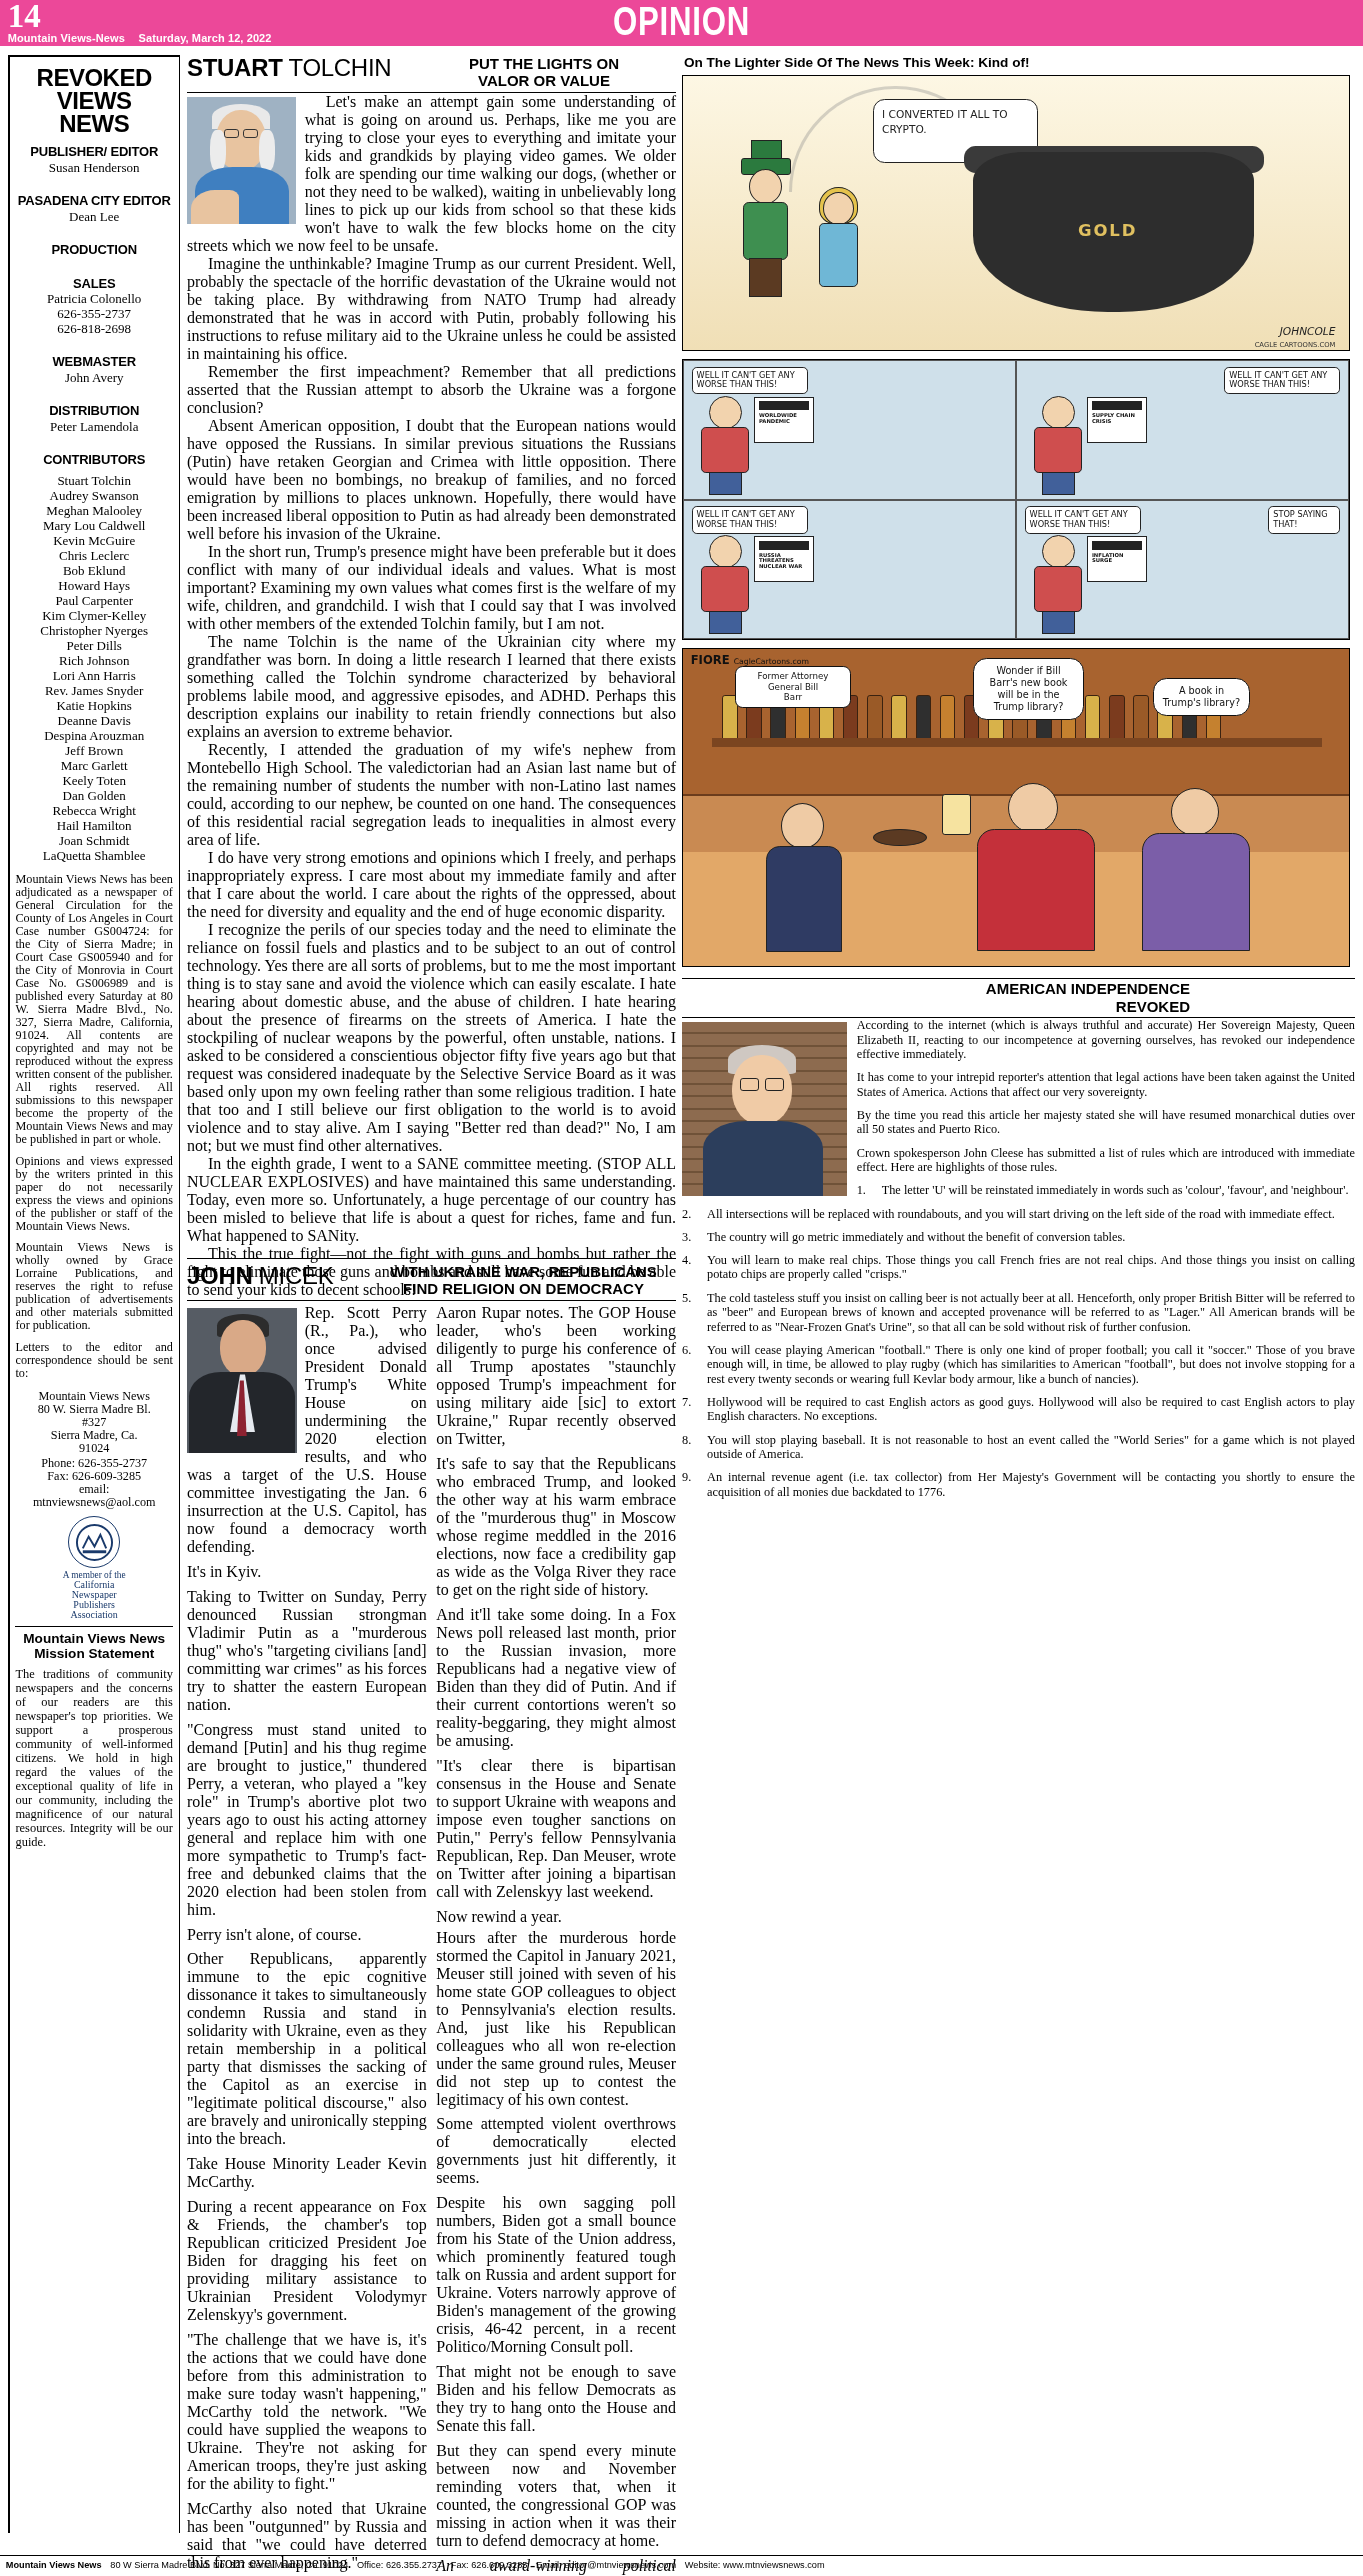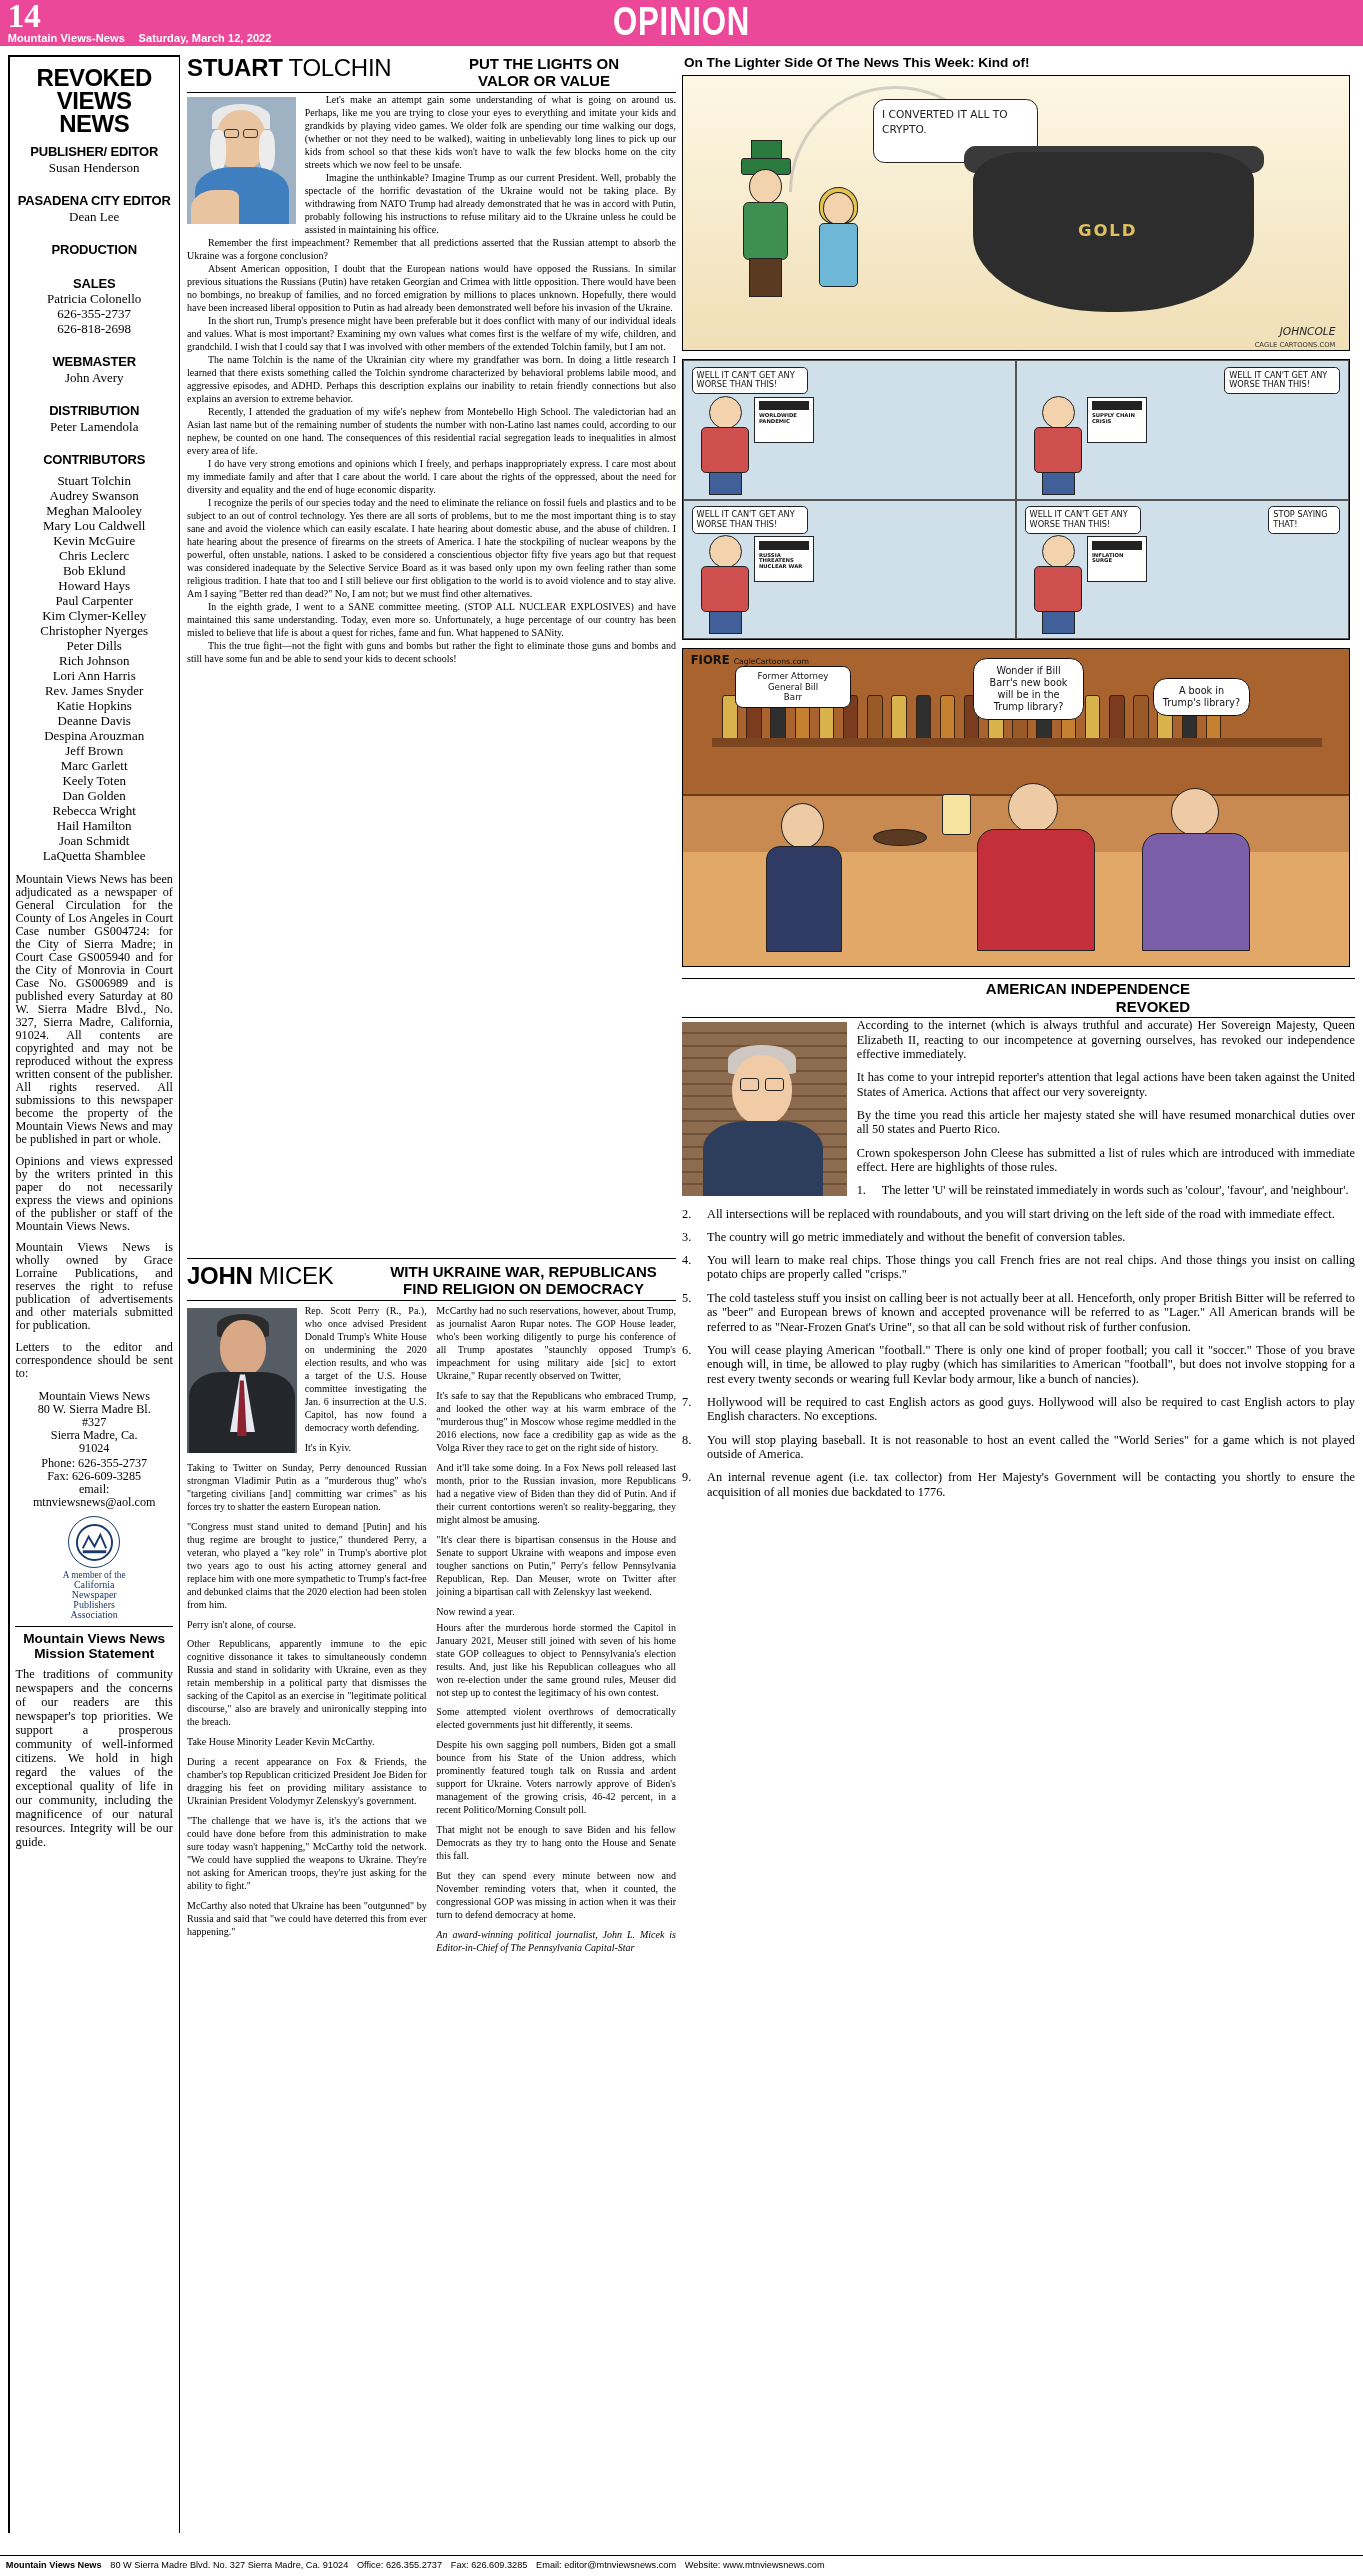--- a/index.html
+++ b/index.html
@@ -81,21 +81,21 @@
 
   
   .cnpa { margin:7.7px auto 3.9px auto; width:145px; text-align:center; }
   .cnpa-seal { width:52px; height:52px; margin:0 auto; border:1.9px solid #1a3a6b; border-radius:50%;
     display:flex; align-items:center; justify-content:center; }
   .cnpa-seal svg { display:block; }
   .cnpa-text { font-size:9.3px; line-height:10px; color:#1a3a6b; font-family:"Liberation Serif", serif; margin-top:1.9px;}
   .cnpa-text .bigger { font-size:10px; }
 
   
-  .col-body { font-size:10px; line-height:13px; text-align:justify; }
+  .col-body { font-size:16px; line-height:18px; text-align:justify; }
   .col-body p { margin:0; text-indent:21px; }
   .col-body p.noind { text-indent:0; }
 
   
   .stuart-wrap { position:absolute; left:187px; top:55px; width:489px; }
   .byline-row { display:flex; align-items:flex-start; }
   .byline-name {
     font-family:"Liberation Sans", sans-serif;
     font-size:24px; line-height:26px; letter-spacing:-0.3px;
   }

